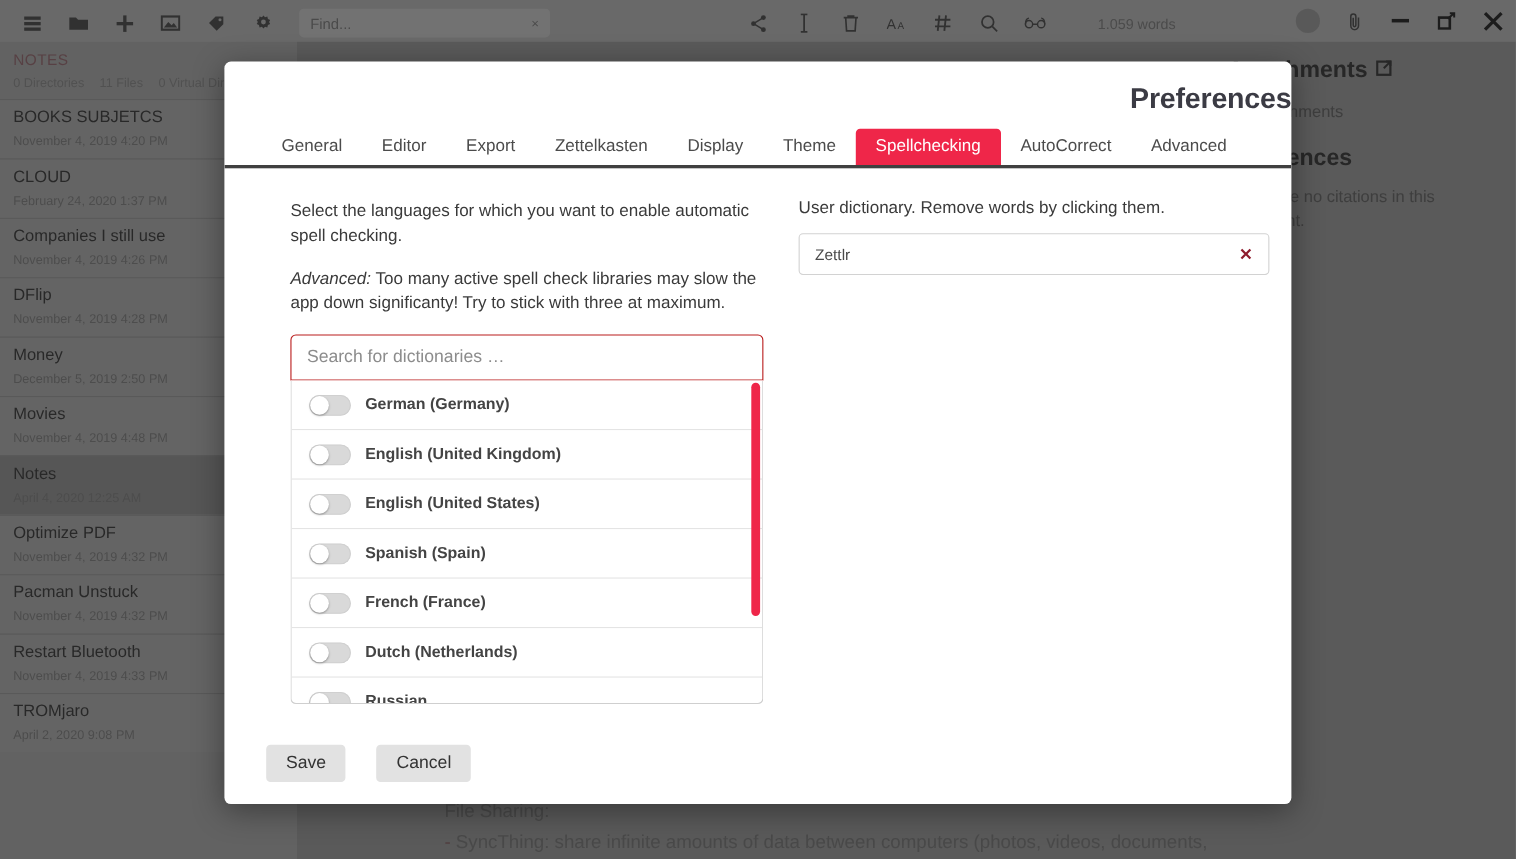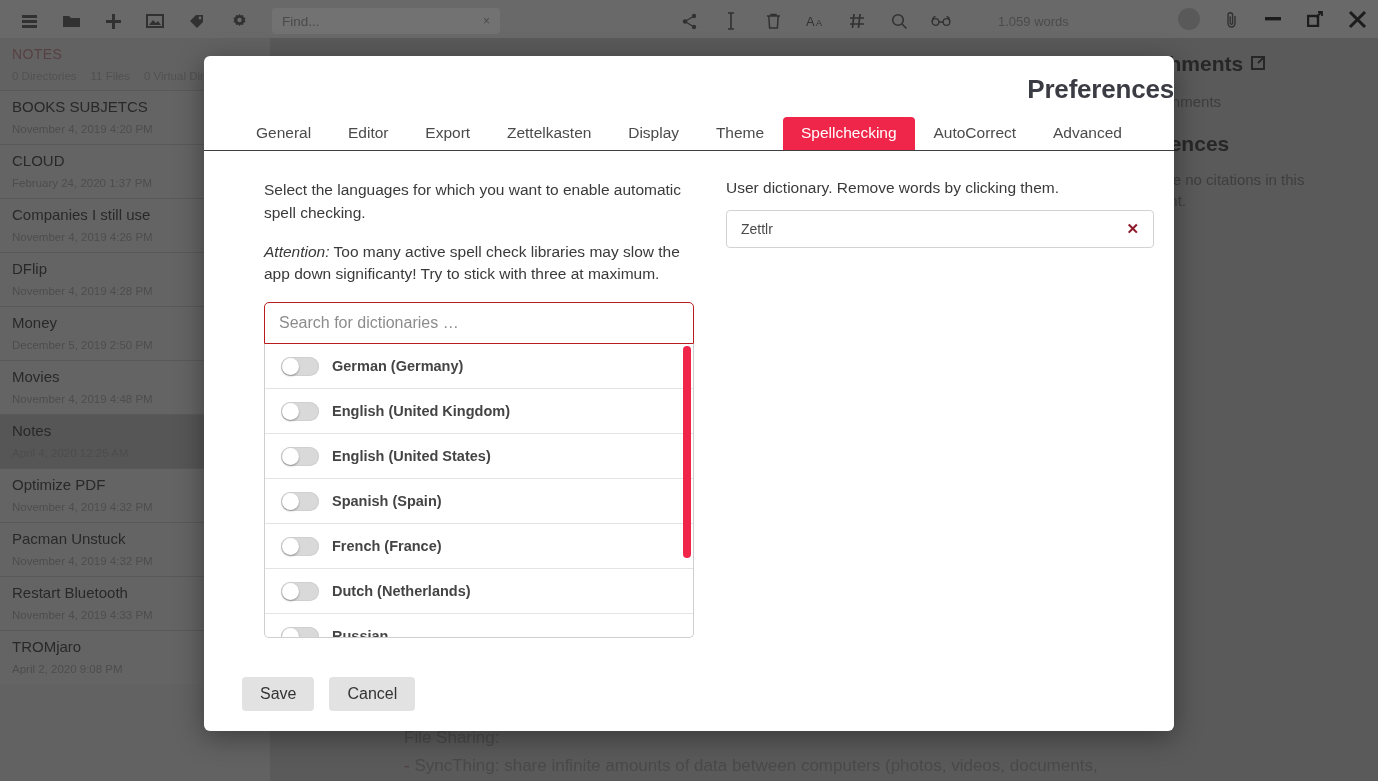--- a/index.html
+++ b/index.html
@@ -186,23 +186,22 @@
     font-weight: bold;
     color: #3b3b44;
     padding: 18px 0 6px 38px;
     letter-spacing: -0.2px;
     text-align: right;
   }
   .tabs {
     display: flex;
     align-items: stretch;
     padding: 0 34px;
-    border-bottom: 1px solid #404040;
+    border-bottom: 3px solid #404040;
     margin-top: 6px;
-    justify-content: space-between;
   }
   .tab {
     font-size: 15.5px;
     color: #4b4b4b;
     padding: 7px 18px 8px 18px;
     border-radius: 4px 4px 0 0;
     white-space: nowrap;
     cursor: default;
   }
   .tab.active {
@@ -300,21 +299,21 @@
     justify-content: space-between;
     padding: 0 14px;
     background: #fff;
   }
   .dict-word { font-size: 14px; color: #4a4a4a; }
   .dict-x { font-size: 15px; color: #8e1b2c; font-weight: bold; }
 
   .footer {
     position: absolute;
     left: 38px; bottom: 20px;
-    display: flex; gap: 15px;
+    display: flex; gap: 28px;
   }
   .btn {
     background: #e2e2e2;
     border: none;
     border-radius: 4px;
     padding: 8px 18px;
     font-size: 16px;
     color: #333333;
     font-family: "Liberation Sans", sans-serif;
     cursor: default;
@@ -538,21 +537,21 @@
         <div class="tab">Theme</div>
         <div class="tab active">Spellchecking</div>
         <div class="tab">AutoCorrect</div>
         <div class="tab">Advanced</div>
       </div>
 
     <div class="body">
       <div class="col-left">
         <div class="para">Select the languages for which you want to enable automatic spell checking.</div>
         <div class="para">
-          <span class="attn">Attention:</span><span> Too many active spell check libraries may slow the app down significanty! Try to stick with three at maximum.</span>
+          <span class="attn">Advanced:</span><span> Too many active spell check libraries may slow the app down significanty! Try to stick with three at maximum.</span>
         </div>
         <input class="search-input" type="text" placeholder="Search for dictionaries …" style="">
         <div class="lang-list">
           <div id="lang-rows">
               <div class="lang-row">
                 <span class="toggle"></span>
                 <span class="lang-label">German (Germany)</span>
               </div>
               <div class="lang-row">
                 <span class="toggle"></span>

